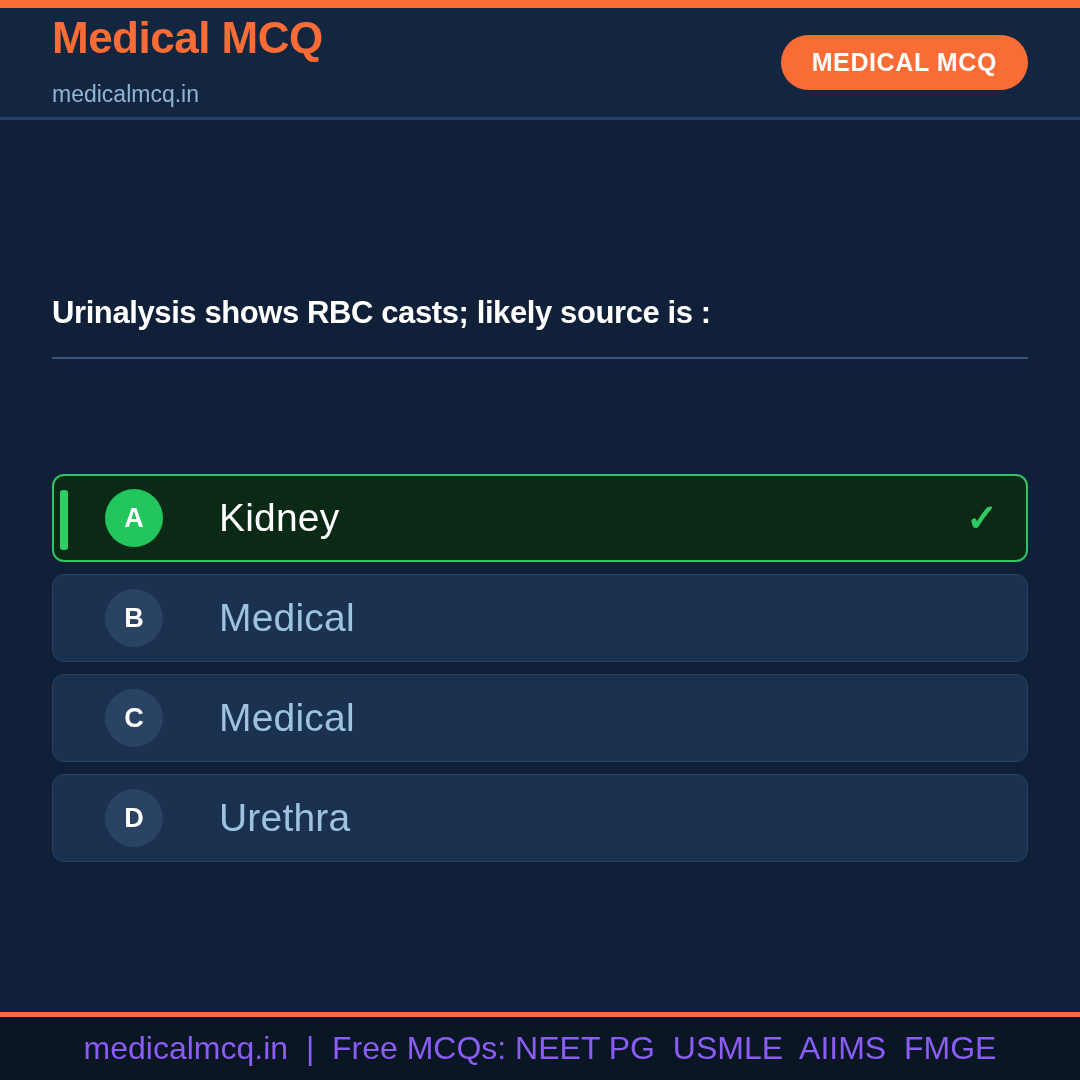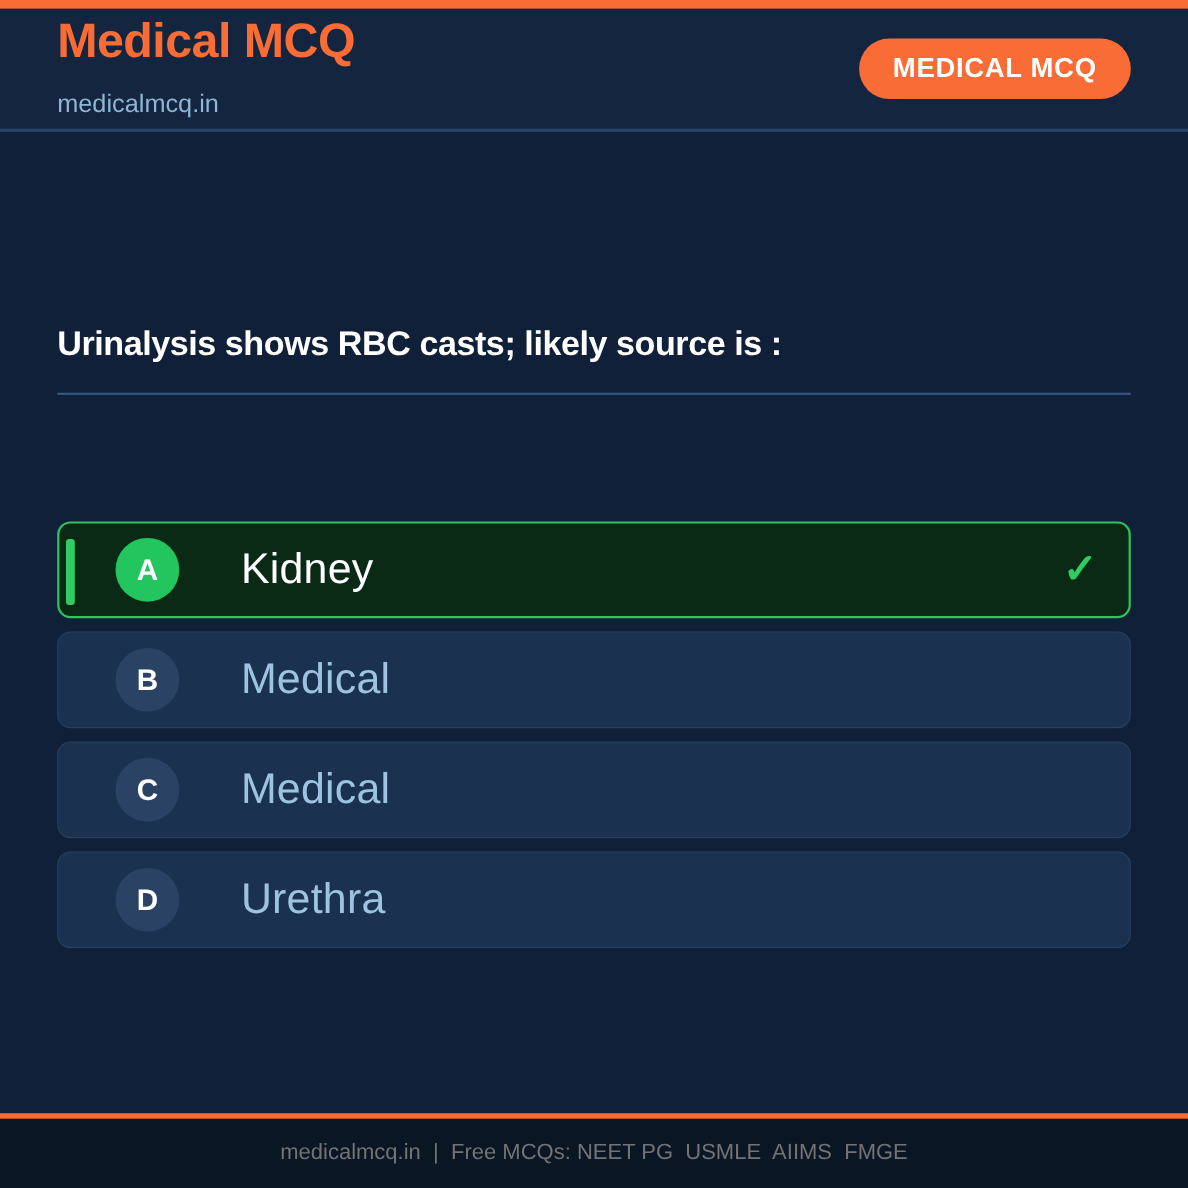--- a/index.html
+++ b/index.html
@@ -98,21 +98,21 @@
   }
 
   
   .footer {
     position:absolute; bottom:0; left:0; width:1080px; height:68px;
     background:#0a1624;
     border-top:5px solid #f96c36;
     display:flex; align-items:center; justify-content:center;
   }
   .footer-text {
-    font-size:20px; color:#737373; white-space:pre;
+    font-size:32px; color:#8b5cf6; white-space:pre;
   }
 </style>
 </head>
 <body>
 
 <div class="top-accent"></div>
 
 <div class="header">
   <div class="brand">
     <div class="brand-title">Medical MCQ</div>

